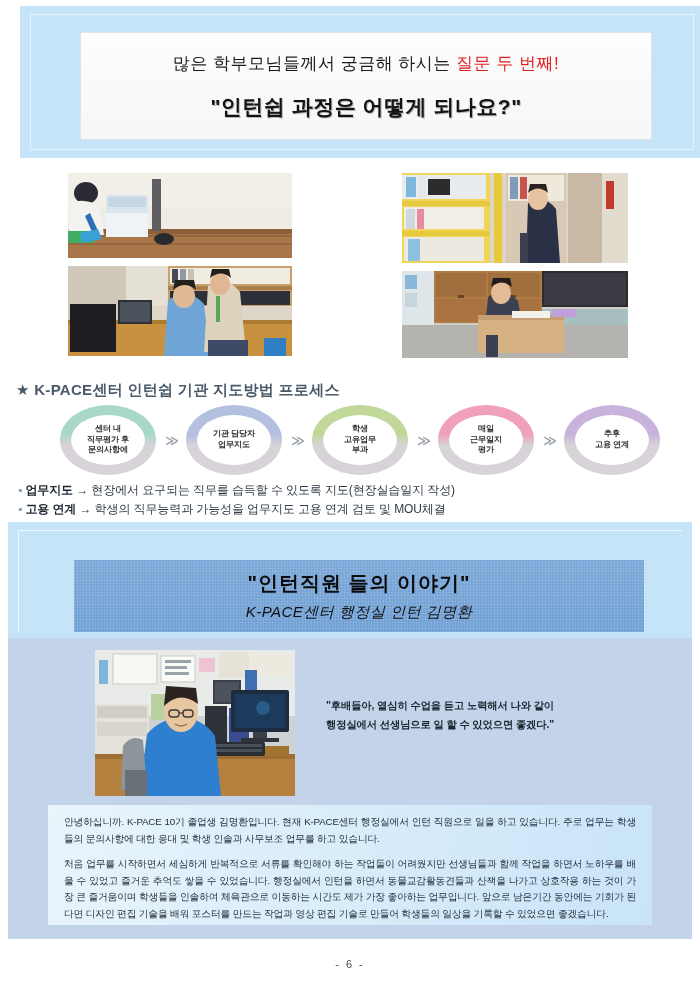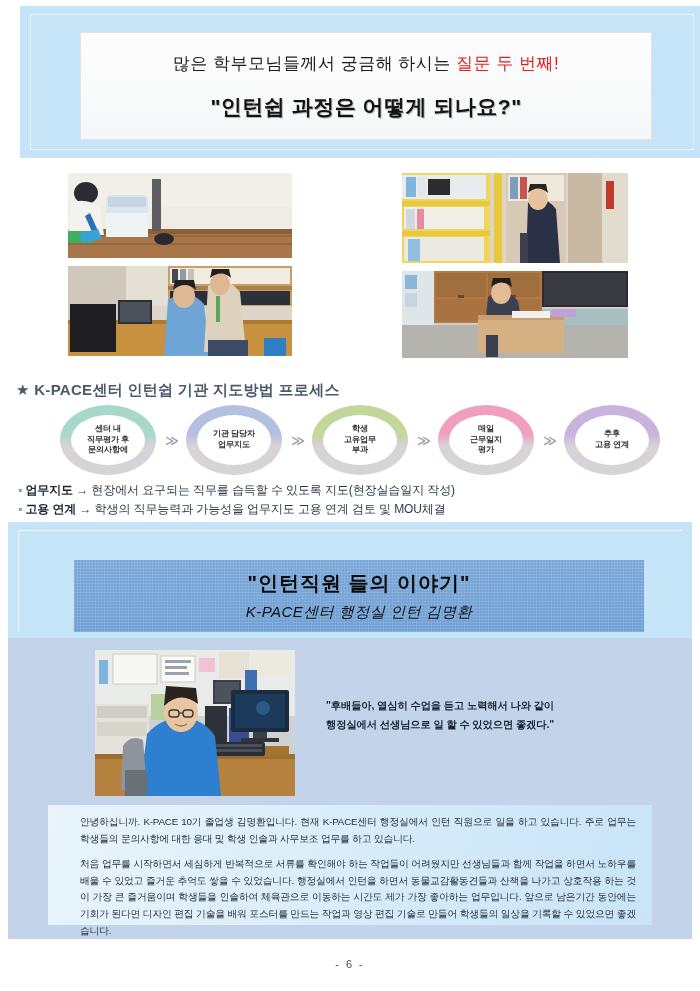--- a/index.html
+++ b/index.html
@@ -131,21 +131,21 @@
     overflow:hidden;background:#cfcfcf;
   }
   .quote{
     position:absolute;left:318px;top:58px;width:330px;
     font-size:10.3px;font-weight:bold;color:#1c2530;line-height:1.85;
     letter-spacing:-0.1px;
   }
   .body-box{
     position:absolute;left:40px;top:167px;width:604px;height:120px;
     background:linear-gradient(100deg,#e9f4fb 0%,#d9edfa 48%,#c9e4f8 100%);
-    box-sizing:border-box;padding:9px 16px 0 32px;
+    box-sizing:border-box;padding:9px 16px 0 16px;
   }
   .body-box p{
     margin:0;font-size:9.8px;color:#1f2a36;line-height:1.72;
     text-align:justify;letter-spacing:-0.2px;
   }
   .body-box p + p{margin-top:8px;}
 
   
   .footer{
     position:absolute;left:0;top:958px;width:700px;text-align:center;

